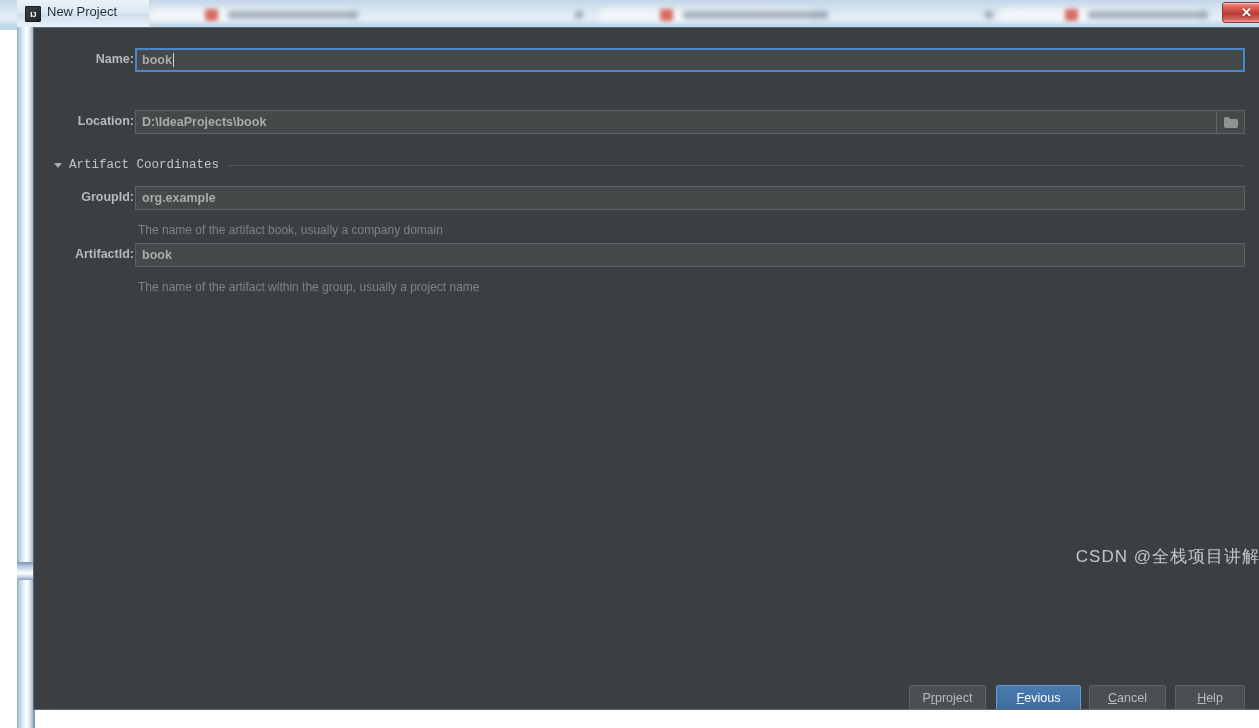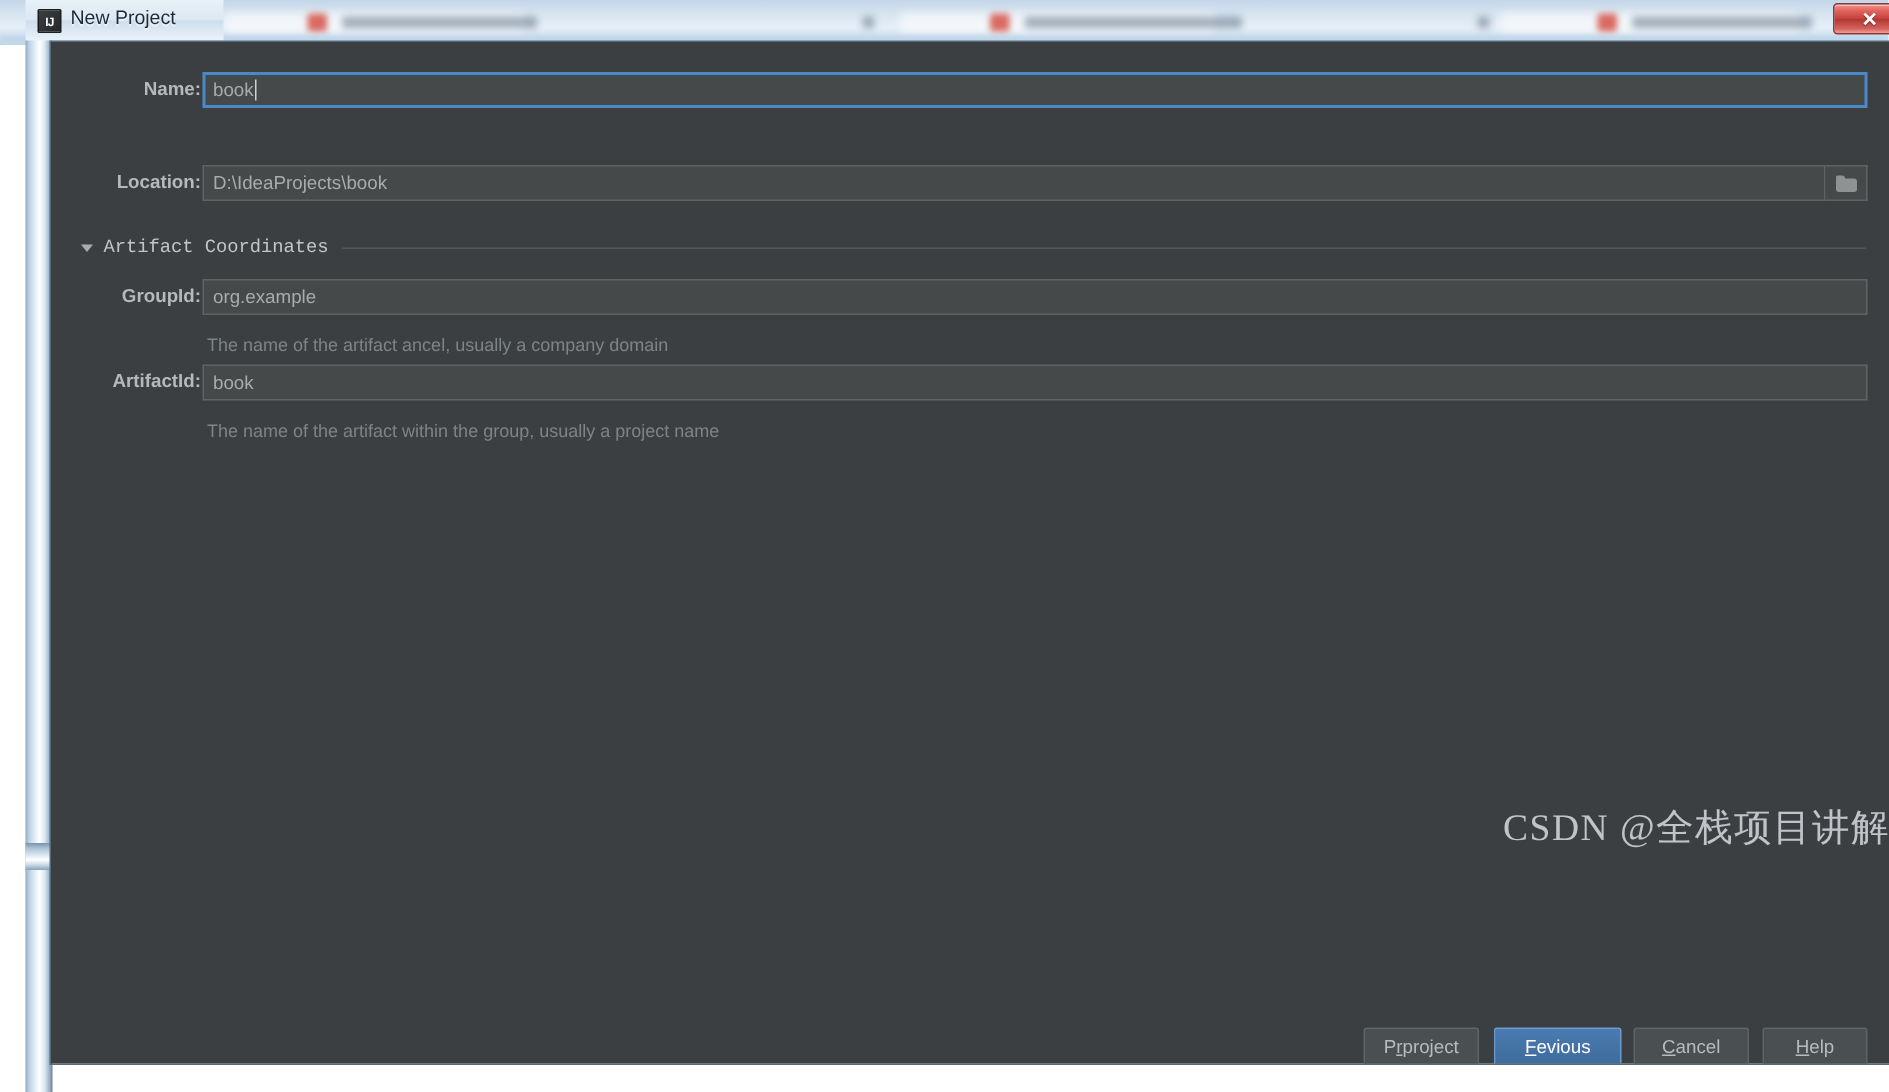--- a/index.html
+++ b/index.html
@@ -185,20 +185,21 @@
     height: 24px;
     box-sizing: border-box;
     background: #45494a;
     border: 1px solid #5e6364;
     display: flex;
     align-items: center;
     padding: 0 6px;
     font-size: 12.5px;
     color: #a9abac;
     white-space: nowrap;
+    font-weight: bold;
   }
   .field.focused {
     background: #45494a;
     border: 2px solid #4a88c7;
     padding: 0 5px;
   }
   .caret {
     display: inline-block;
     width: 1px;
     height: 14px;
@@ -296,26 +297,26 @@
     border: 1px solid #6b9bd0;
     color: #ffffff;
   }
   .mn { text-decoration: underline; }
 
   
   .watermark {
     position: absolute;
     right: 16px;
     bottom: 12px;
-    font-size: 25px;
+    font-size: 17px;
     color: rgba(225,229,233,0.80);
     white-space: nowrap;
     letter-spacing: 1px;
     pointer-events: none;
-    font-family: Liberation Serif, serif;
+    font-family: Liberation Sans, sans-serif;
   }
 </style>
 </head>
 <body>
 
 <div class="backdrop">
   <div class="bd-tab" style="left:150px;  width:200px;"></div>
   <div class="bd-tab" style="left:600px;  width:210px;"></div>
   <div class="bd-tab" style="left:1000px; width:200px;"></div>
   <div class="bd-fav" style="left:205px;"></div>
@@ -372,21 +373,21 @@
       <span class="section-title">Artifact Coordinates</span>
       <span class="section-line"></span>
     </div>
 
     <div class="row" style="top:158px;">
       <span class="lbl" style="left:8px; top:4px; width:92px;">GroupId:</span>
       <div class="field" style="left:101px; width:1110px;">
         <span>org.example</span>
       </div>
     </div>
-    <span class="hint" style="left:104px; top:195px;">The name of the artifact ancel, usually a company domain</span>
+    <span class="hint" style="left:104px; top:195px;">The name of the artifact book, usually a company domain</span>
 
     <div class="row" style="top:215px;">
       <span class="lbl" style="left:8px; top:4px; width:92px;">ArtifactId:</span>
       <div class="field" style="left:101px; width:1110px;">
         <span>book</span>
       </div>
     </div>
     <span class="hint" style="left:104px; top:252px;">The name of the artifact within the group, usually a project name</span>
 
 

